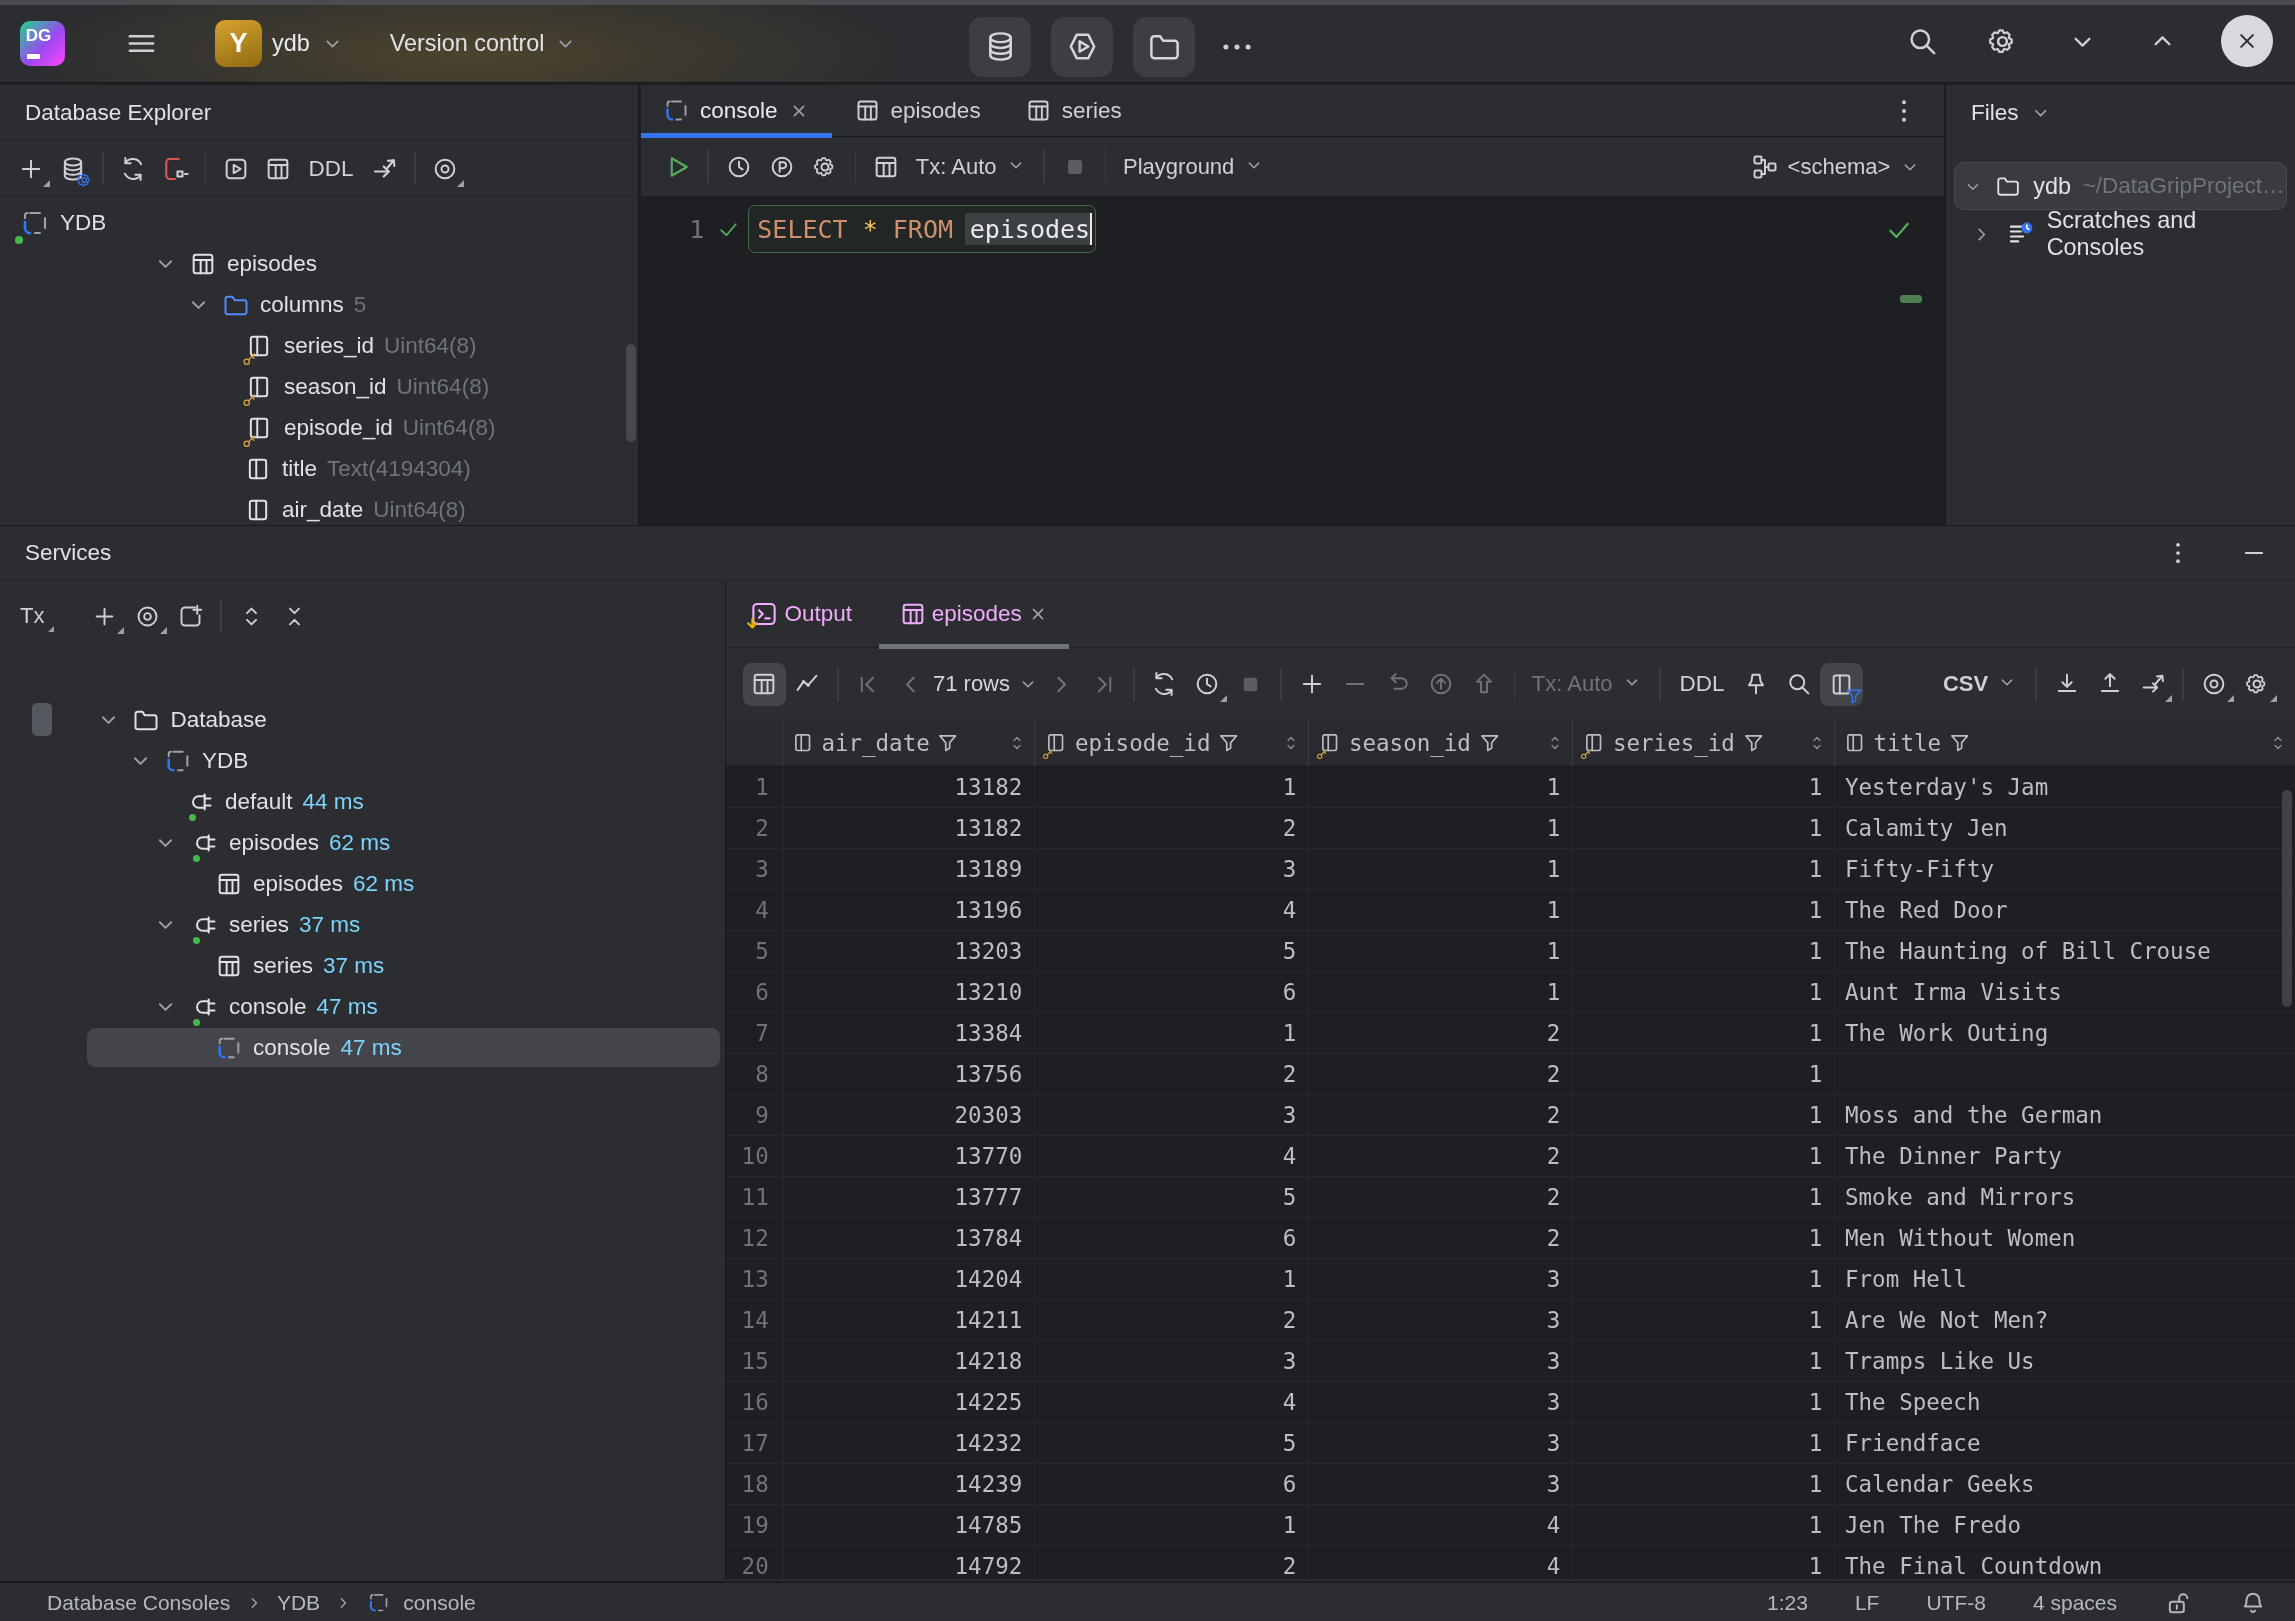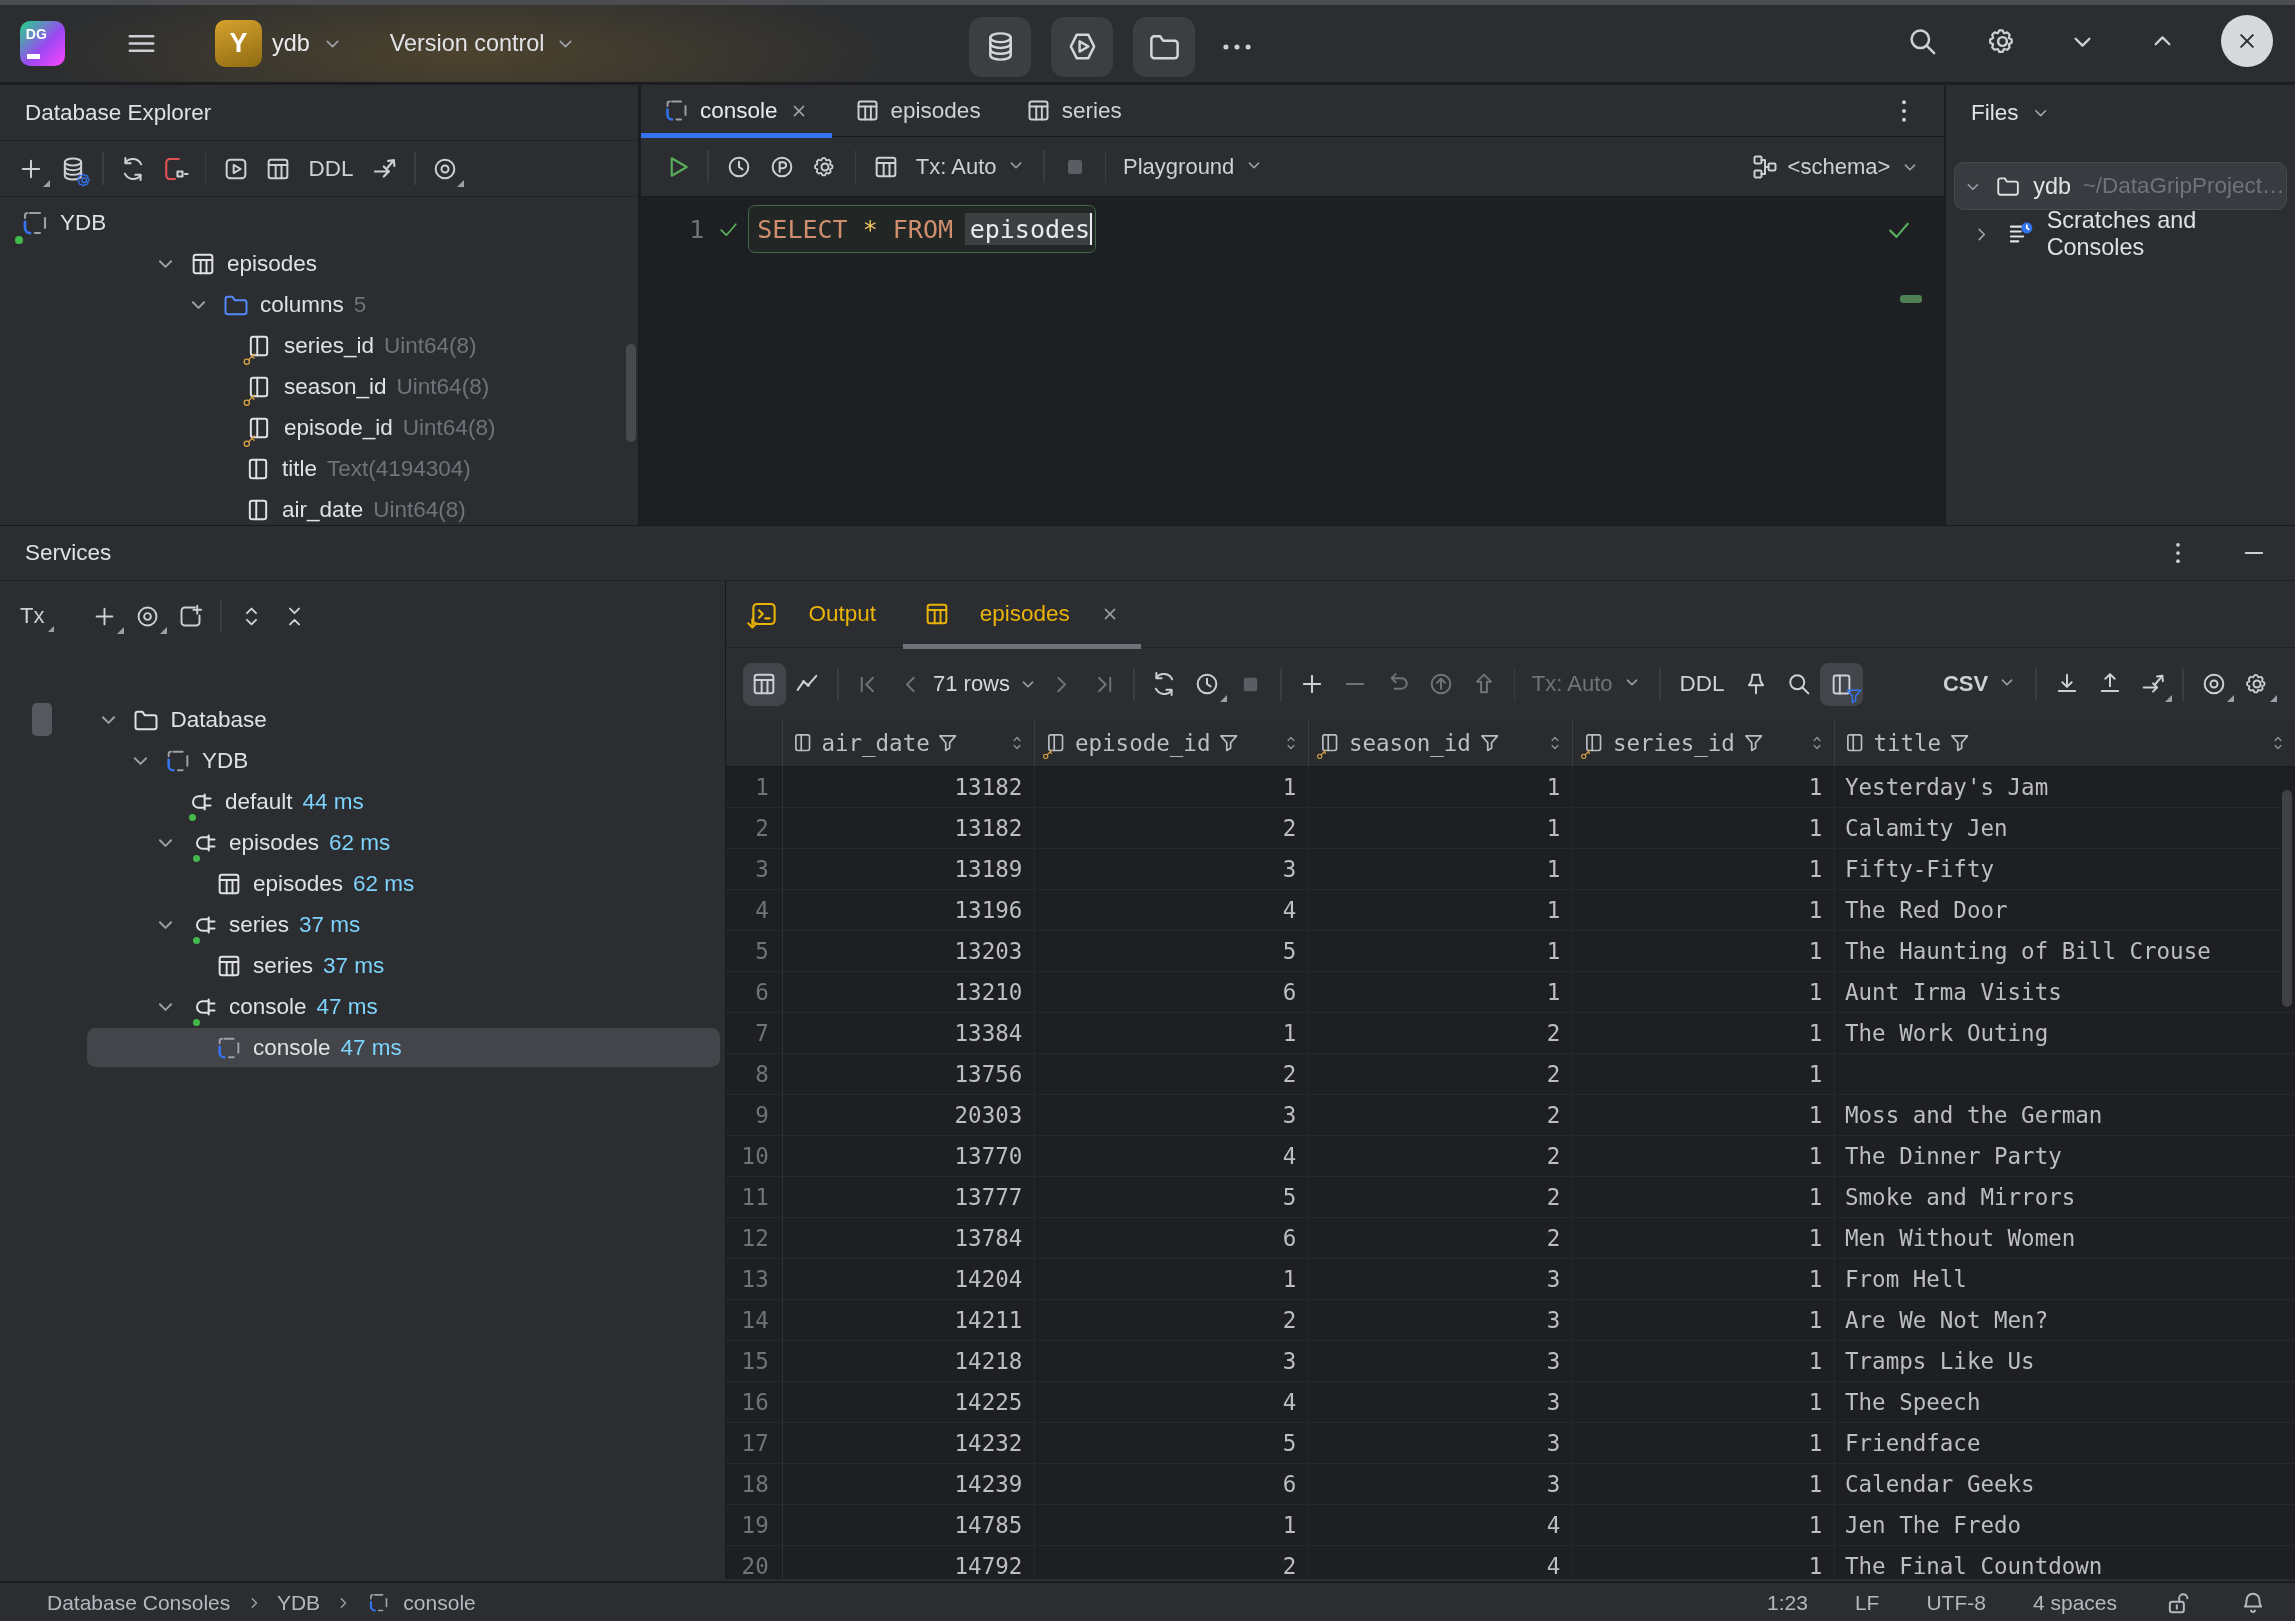--- a/index.html
+++ b/index.html
@@ -19,21 +19,21 @@
 
   
   .titlebar{ position:absolute; left:0; top:0; width:100%; height:83px; background:#2b2d30;
      border-top:5px solid #4a4c4f; border-bottom:1.7px solid #191a1c;
      display:flex; align-items:center; }
   .titlebar .tint{ position:absolute; inset:0;
      background:radial-gradient(ellipse 634px 125px at 467px 50px, rgba(196,146,38,.22), transparent 70%); pointer-events:none;}
   .dg-logo{ width:45px; height:45px; margin-left:20px; border-radius:10px; position:relative; z-index:1;
      background:linear-gradient(135deg,#21d789 0%,#9b48f2 55%,#ff45fd 100%);
      display:flex; align-items:flex-start; justify-content:flex-start; }
-  .dg-logo b{ color:#fff; font-size:14px; margin:5px 0 0 5.8px; letter-spacing:0; }
+  .dg-logo b{ color:#fff; font-size:17px; margin:5px 0 0 5.8px; letter-spacing:0; }
   .dg-logo i{ position:absolute; left:6.7px; bottom:7.5px; width:13.3px; height:4.2px; background:#fff; }
   .hamburger{ margin-left:55px; }
   .proj{ display:flex; align-items:center; gap:10px; margin-left:52px; z-index:1;}
   .avatar{ width:47px; height:47px; border-radius:10px; background:linear-gradient(160deg,#d6a22e,#8f6b12);
      color:#fff; font-weight:bold; font-size:27px; display:flex; align-items:center; justify-content:center; }
   .proj .name{ font-size:23.4px; color:#e8eaee; }
   .chev{ color:#9da0a8; }
   .vc{ display:flex; align-items:center; gap:8.3px; margin-left:45px; color:#e0e2e6; font-size:23.4px; z-index:1;}
   .tb-center{ position:absolute; left:969px; top:11.7px; display:flex; align-items:center; gap:20px; }
   .sqbtn{ width:62px; height:60px; border-radius:13.3px; background:#3c3e42; display:flex; align-items:center; justify-content:center; color:#d4d6da;}
@@ -99,21 +99,21 @@
   .sv-tree{ position:relative; font-size:22.5px;margin-top:48px;}
   .strow{ height:41px; display:flex; align-items:center; gap:10px; position:relative;}
   .strow .meta{ color:#7dd3fc; }
   .strow.selected::before{ content:""; position:absolute; left:87px; right:5px; top:0.8px; bottom:0.8px; background:#43454a; border-radius:8.3px;}
   .strow > *{ position:relative; }
   .graysq{ width:20px; height:33px; border-radius:5px; background:#55585e; flex:none;}
 
   
   .sv-right{ flex:1; display:flex; flex-direction:column; min-width:0; background:#2b2d30; position:relative;}
   .rtabs{ height:67px; display:flex; align-items:stretch; border-bottom:1.7px solid #222327;}
-  .rtab{ display:flex; align-items:center; gap:29px; padding:0 23.4px; font-size:22.5px; color:#eab308; position:relative;}
+  .rtab{ display:flex; align-items:center; gap:5px; padding:0 23.4px; font-size:22.5px; color:#f0abfc; position:relative;}
   .rtab.active::after{ content:""; position:absolute; left:3.3px; right:3.3px; bottom:-1.7px; height:5px; background:#6f737a;}
   .rtoolbar{ height:72px; display:flex; align-items:center; padding:0 16.7px; color:#ced0d6; font-size:22px;}
   .ibtn.active{ background:#43454a; }
   .rows-pager{ display:flex; align-items:center; gap:6.7px; color:#d5d7dd;}
   .dim{ color:#6f737a; }
   .rt-right{ margin-left:auto; display:flex; align-items:center;font-weight:bold; }
   .grid{ flex:1; background:#1e1f22; overflow:hidden; font-family:"DejaVu Sans Mono", monospace; font-size:22.5px;}
   .grid-head{ display:grid; grid-template-columns:57px 252px 274px 264px 262px 1fr; height:47px; background:#292b2e; border-bottom:1.7px solid #1a1b1d; color:#bcbec4;}
   .gh-cell{ display:flex; align-items:center; gap:6.7px; padding:0 6.7px 0 8.3px; border-right:1.7px solid #3a3c40; overflow:hidden;}
   .gh-cell .sort{ margin-left:auto; color:#8a8d93; flex:none;}

